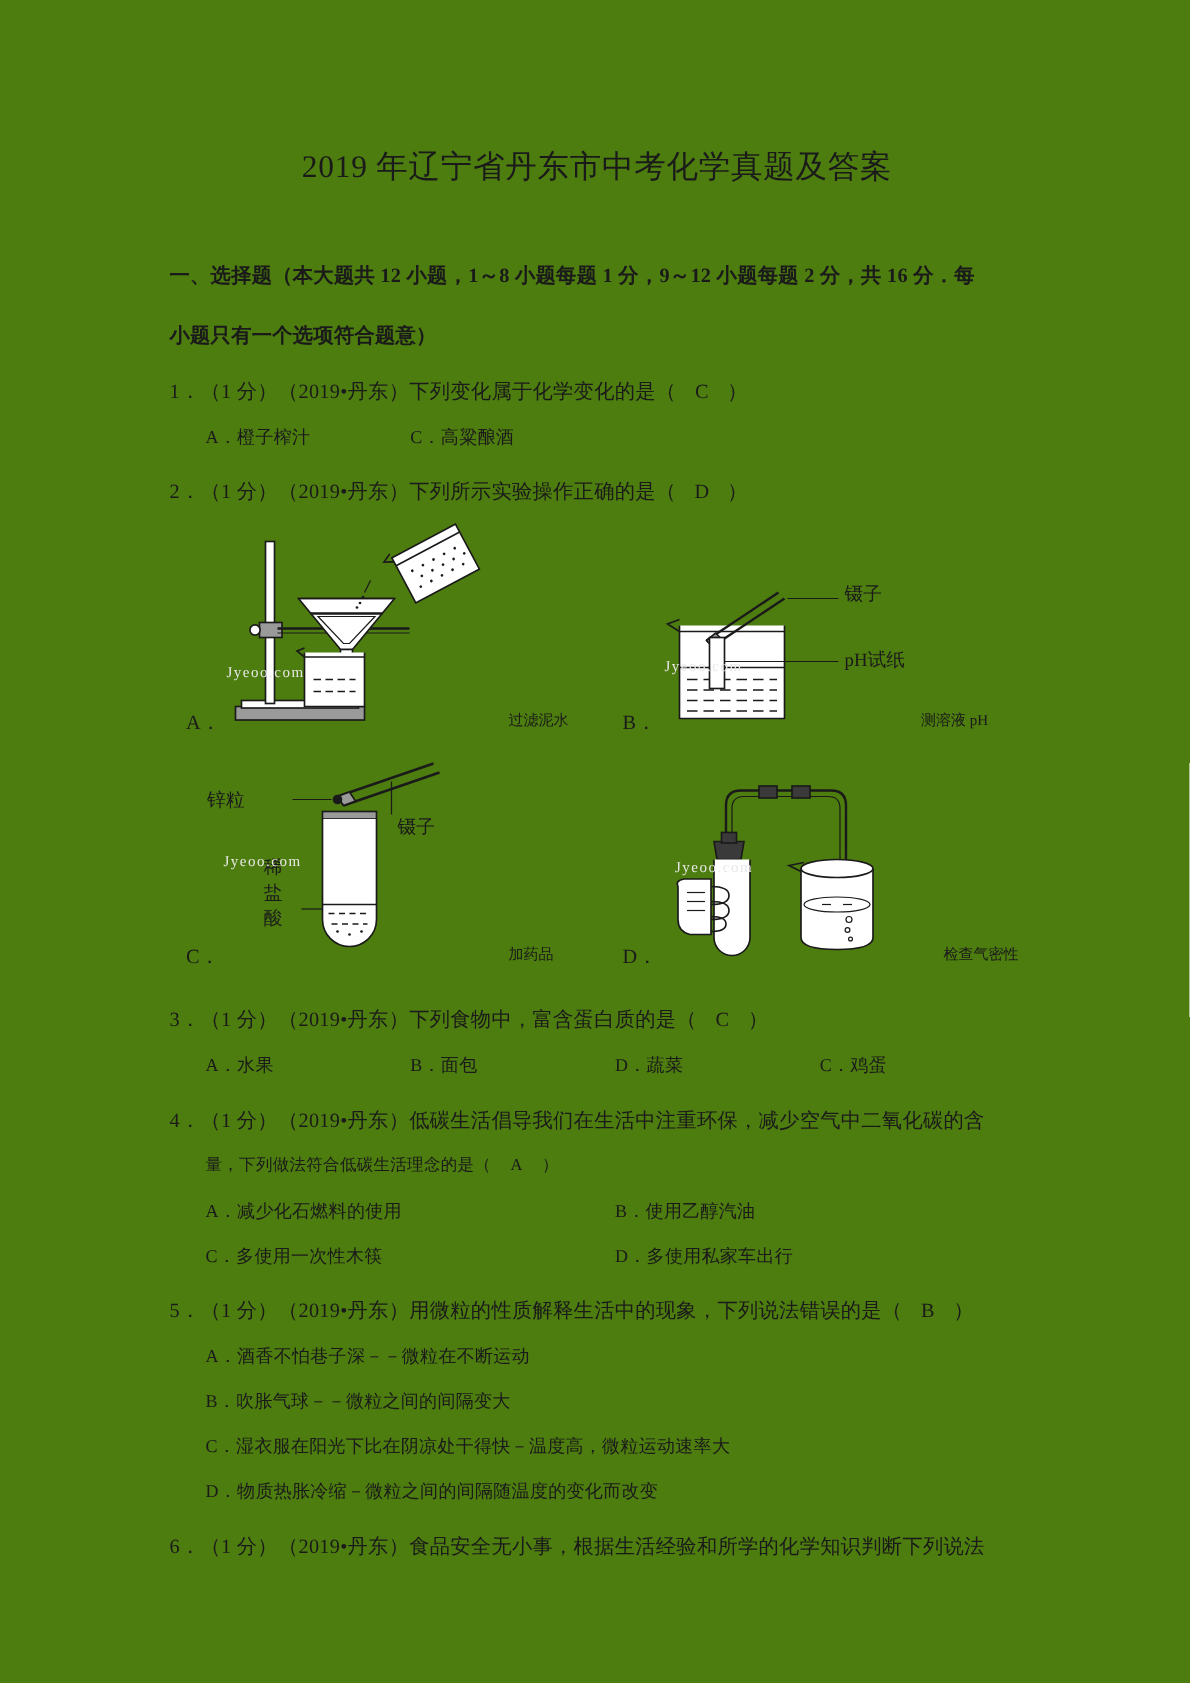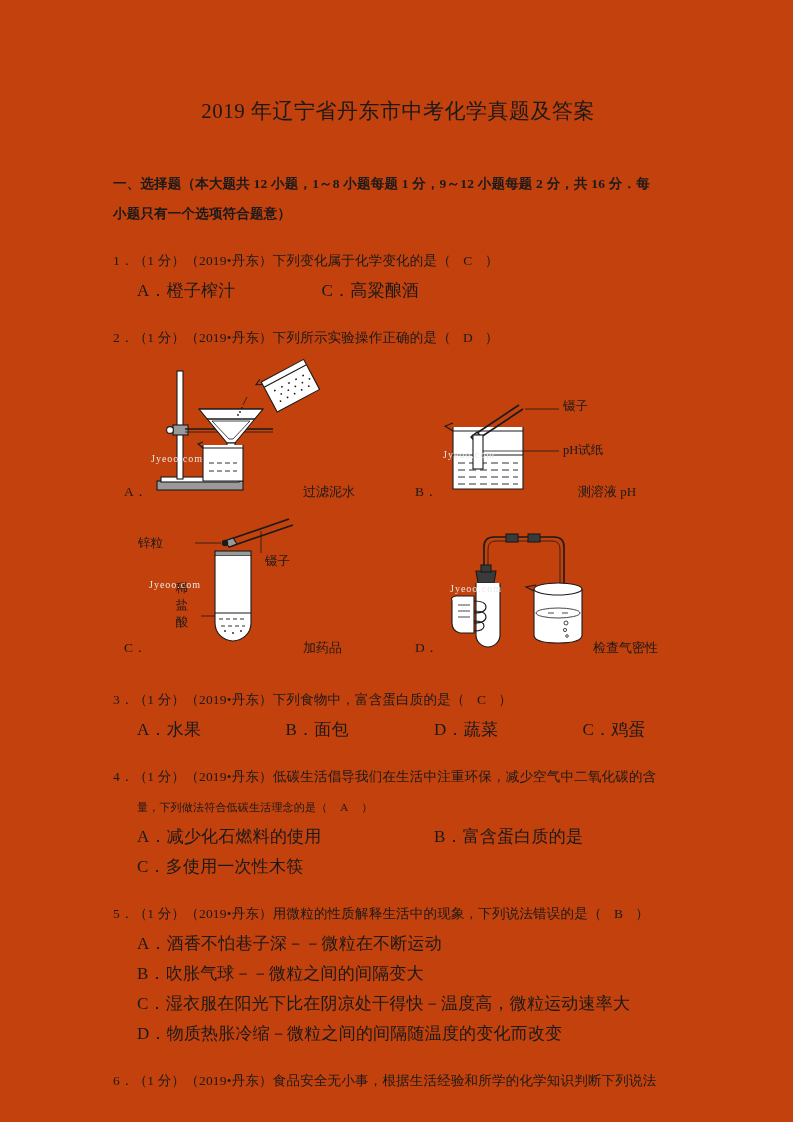--- a/index.html
+++ b/index.html
@@ -8,21 +8,21 @@
     background: #ffffff;
   }
   body {
     font-family: "Liberation Serif", "DejaVu Serif", serif;
     color: #1a1a1a;
   }
   .page {
     position: relative;
     width: 793px;
     height: 1122px;
-    background: #c2410c;
+    background: #4d7c0f;
     overflow: hidden;
     box-sizing: border-box;
   }
   .content {
     position: absolute;
     left: 113px;
     top: 0;
     width: 570px;
   }
   .doc-title {
@@ -38,36 +38,35 @@
   .section-header {
     font-weight: bold;
     font-size: 13.5px;
     line-height: 30px;
     margin-top: 43px;
     letter-spacing: 0.2px;
   }
   .q-stem {
     font-size: 13.5px;
     line-height: 30px;
-    margin-top: 17px;
+    margin-top: 7px;
     letter-spacing: 0.2px;
   }
   .q-stem-cont {
     font-size: 11px;
     line-height: 30px;
     padding-left: 24px;
     letter-spacing: 0.2px;
   }
   .opt-row {
     display: flex;
-    font-size: 17px;
+    font-size: 12px;
     line-height: 30px;
     padding-left: 24px;
     letter-spacing: 0.2px;
-    gap: 48px;
   }
   .opt-row.cols4 > .opt { width: 25%; }
   .opt-row.cols2 > .opt { width: 50%; }
   .opt-row.full > .opt { width: 100%; }
   .opt { white-space: nowrap; }
   .ans {
     display: inline-block;
     min-width: 34px;
     text-align: center;
   }
@@ -76,22 +75,23 @@
   .dgrid {
     position: relative;
     margin-top: 4px;
   }
   .dlabel-letter {
     position: absolute;
     font-size: 13.5px;
   }
   .dcaption {
     position: absolute;
-    font-size: 13px;
+    font-size: 10px;
     white-space: nowrap;
+    margin-left: 36px;
   }
   .svgwrap { position: absolute; }
   svg { display: block; overflow: visible; }
   .ln  { stroke: #1a1a1a; fill: none; stroke-width: 1.1; }
   .ln2 { stroke: #1a1a1a; fill: none; stroke-width: 1.6; }
   .lnt { stroke: #1a1a1a; fill: none; stroke-width: 0.8; }
   .fillgrey { fill: #9a9a9a; stroke: #1a1a1a; stroke-width: 1.1; }
   .filldark { fill: #3a3a3a; stroke: #1a1a1a; stroke-width: 1.1; }
   .fillwhite { fill: #ffffff; stroke: #1a1a1a; stroke-width: 1.1; }
   .hatch { stroke: #1a1a1a; stroke-width: 0.9; }
@@ -118,21 +118,21 @@
 </style>
 </head>
 <body>
 
 <div class="page">
   <div class="content">
 
     <div class="doc-title">2019 年辽宁省丹东市中考化学真题及答案</div>
 
     <div class="section-header">一、选择题（本大题共 12 小题，1～8 小题每题 1 分，9～12 小题每题 2 分，共 16 分．每</div>
-    <div class="section-header" style="margin-top:0">小题只有一个选项符合题意）</div>
+    <div class="section-header" style="margin-top:10px">小题只有一个选项符合题意）</div>
 
     <div class="q-stem">
       <span>1．（1 分）（2019•丹东）下列变化属于化学变化的是（</span><span class="ans">C</span><span>）</span>
     </div>
     <div class="opt-row cols4">
       <span class="opt">A．橙子榨汁</span>
       <span class="opt">C．高粱酿酒</span>
     </div>
 
     <div class="q-stem">
@@ -310,42 +310,43 @@
 
           <circle cx="118" cy="98" r="2" class="lnt" fill="none"></circle>
           <circle cx="117" cy="105" r="1.6" class="lnt" fill="none"></circle>
           <circle cx="119" cy="111" r="1.3" class="lnt" fill="none"></circle>
         </svg>
       </div>
       <div class="wmk" style="left:337px; top:226px;">Jyeoo.com</div>
       <div class="dcaption" style="left:480px; top:282px;">检查气密性</div>
     </div>
 
-    <div class="q-stem" style="margin-top:16px">
+    <div class="q-stem" style="margin-top:6px">
       <span>3．（1 分）（2019•丹东）下列食物中，富含蛋白质的是（</span><span class="ans">C</span><span>）</span>
     </div>
     <div class="opt-row cols4">
       <span class="opt">A．水果</span>
       <span class="opt">B．面包</span>
       <span class="opt">D．蔬菜</span>
       <span class="opt">C．鸡蛋</span>
     </div>
 
     <div class="q-stem">
       <span>4．（1 分）（2019•丹东）低碳生活倡导我们在生活中注重环保，减少空气中二氧化碳的含</span>
     </div>
     <div class="q-stem-cont">
       <span>量，下列做法符合低碳生活理念的是（</span><span class="ans">A</span><span>）</span>
     </div>
     <div class="opt-row cols2">
       <span class="opt">A．减少化石燃料的使用</span>
-      <span class="opt">B．富含蛋白质的是</span>
+      <span class="opt">B．使用乙醇汽油</span>
     </div>
     <div class="opt-row cols2">
       <span class="opt">C．多使用一次性木筷</span>
+      <span class="opt">D．多使用私家车出行</span>
     </div>
 
     <div class="q-stem">
       <span>5．（1 分）（2019•丹东）用微粒的性质解释生活中的现象，下列说法错误的是（</span><span class="ans">B</span><span>）</span>
     </div>
     <div class="opt-row full">
       <span class="opt">A．酒香不怕巷子深－－微粒在不断运动</span>
     </div>
     <div class="opt-row full">
       <span class="opt">B．吹胀气球－－微粒之间的间隔变大</span>

